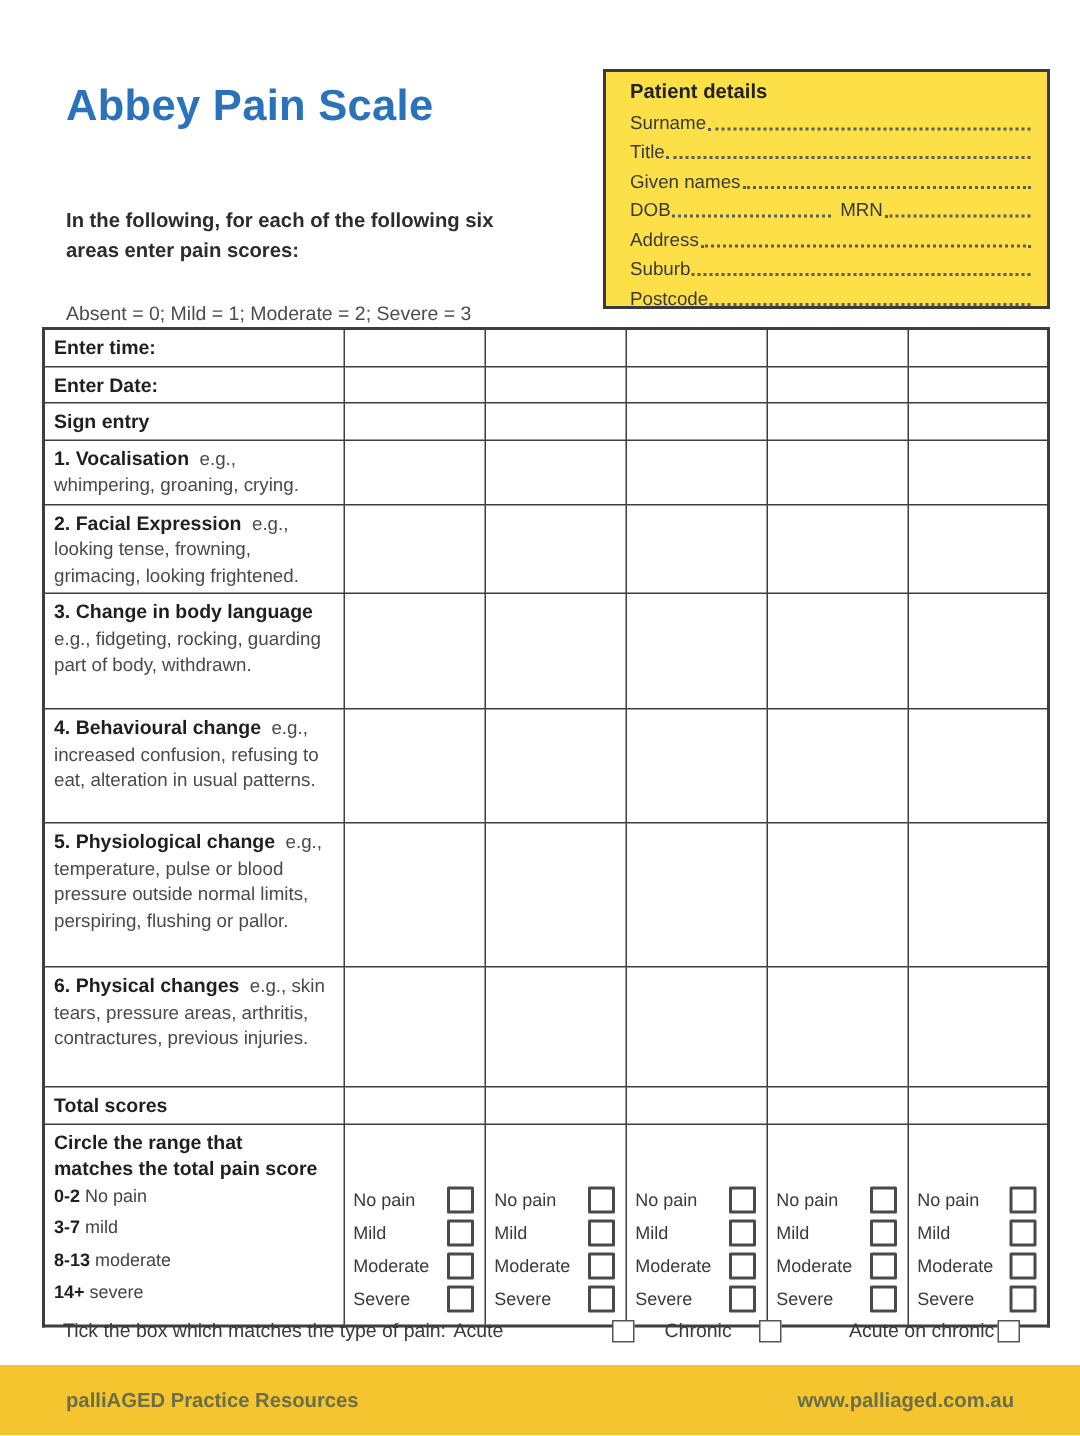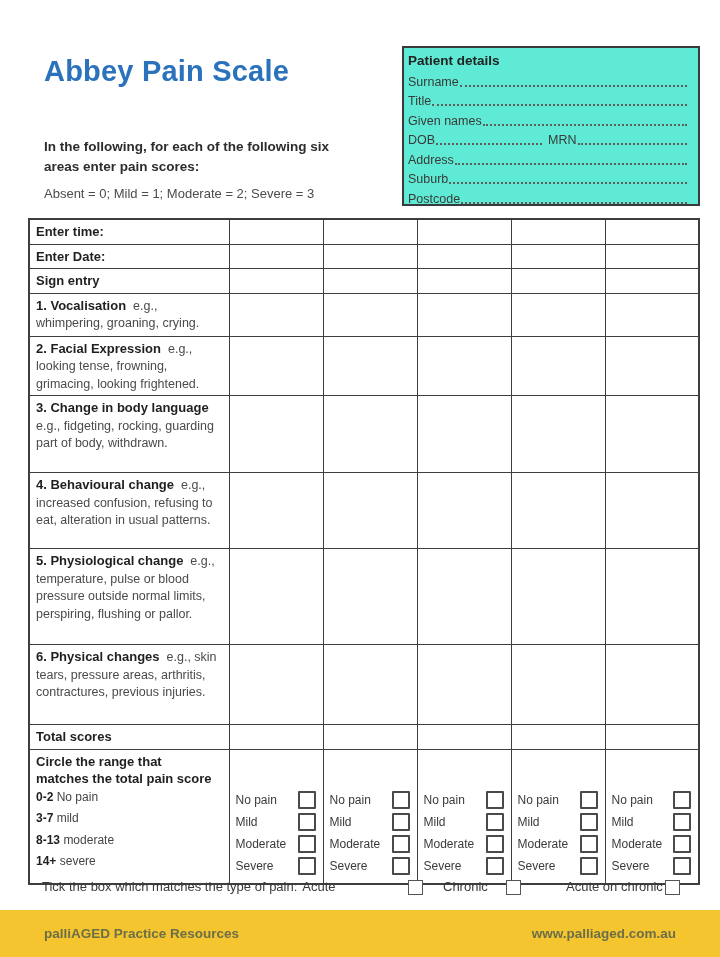--- a/index.html
+++ b/index.html
@@ -8,32 +8,32 @@
     font-family:"Liberation Sans",sans-serif;overflow:hidden;color:#2e2e2e;
   }
   
   .title{
     position:absolute;left:44px;top:55px;margin:0;
     font-size:29px;font-weight:700;color:#2b72bc;letter-spacing:0.2px;
   }
   
   .patient-box{
     position:absolute;left:402px;top:46px;width:298px;height:160px;
-    border:2px solid #3a3a3a;box-sizing:border-box;padding:4px 10px 0 4px;background:#5eead4;
+    border:2px solid #3a3a3a;box-sizing:border-box;padding:4px 10px 0 16px;background:#fde047;
   }
   .p-heading{font-size:13.5px;font-weight:700;color:#222;line-height:18px;}
   .pline{display:flex;align-items:flex-end;height:19.5px;text-align:right;}
   .pl-label{font-size:12.5px;color:#3a3a3a;line-height:15px;white-space:nowrap;}
   .leader{flex:1 1 auto;border-bottom:2px dotted #5d5d5d;margin:0 1px 3px 1px;height:1px;}
   .leader-dob{flex:0 0 106px;}
   .mrn-label{margin-left:5px;}
   
   .intro{position:absolute;left:44px;top:137px;width:330px;}
   .intro-bold{font-size:13.5px;font-weight:700;color:#2c2c2c;line-height:20px;}
-  .scale-line{margin-top:9px;font-size:13px;color:#4c4c4c;}
+  .scale-line{margin-top:24px;font-size:13px;color:#4c4c4c;}
   
   .score-table{
     position:absolute;left:28px;top:218px;width:670px;
     border-collapse:collapse;border:2px solid #3e3e3e;table-layout:fixed;
   }
   .score-table td{border:1.2px solid #3e3e3e;vertical-align:top;box-sizing:border-box;}
   .label-cell{padding:3px 5px 2px 6px;font-size:12.5px;line-height:17.5px;color:#4a4a4a;}
   .row-title{font-weight:700;font-size:13px;color:#1f1f1f;}
   .entry-cell{background:#fff;}
   

